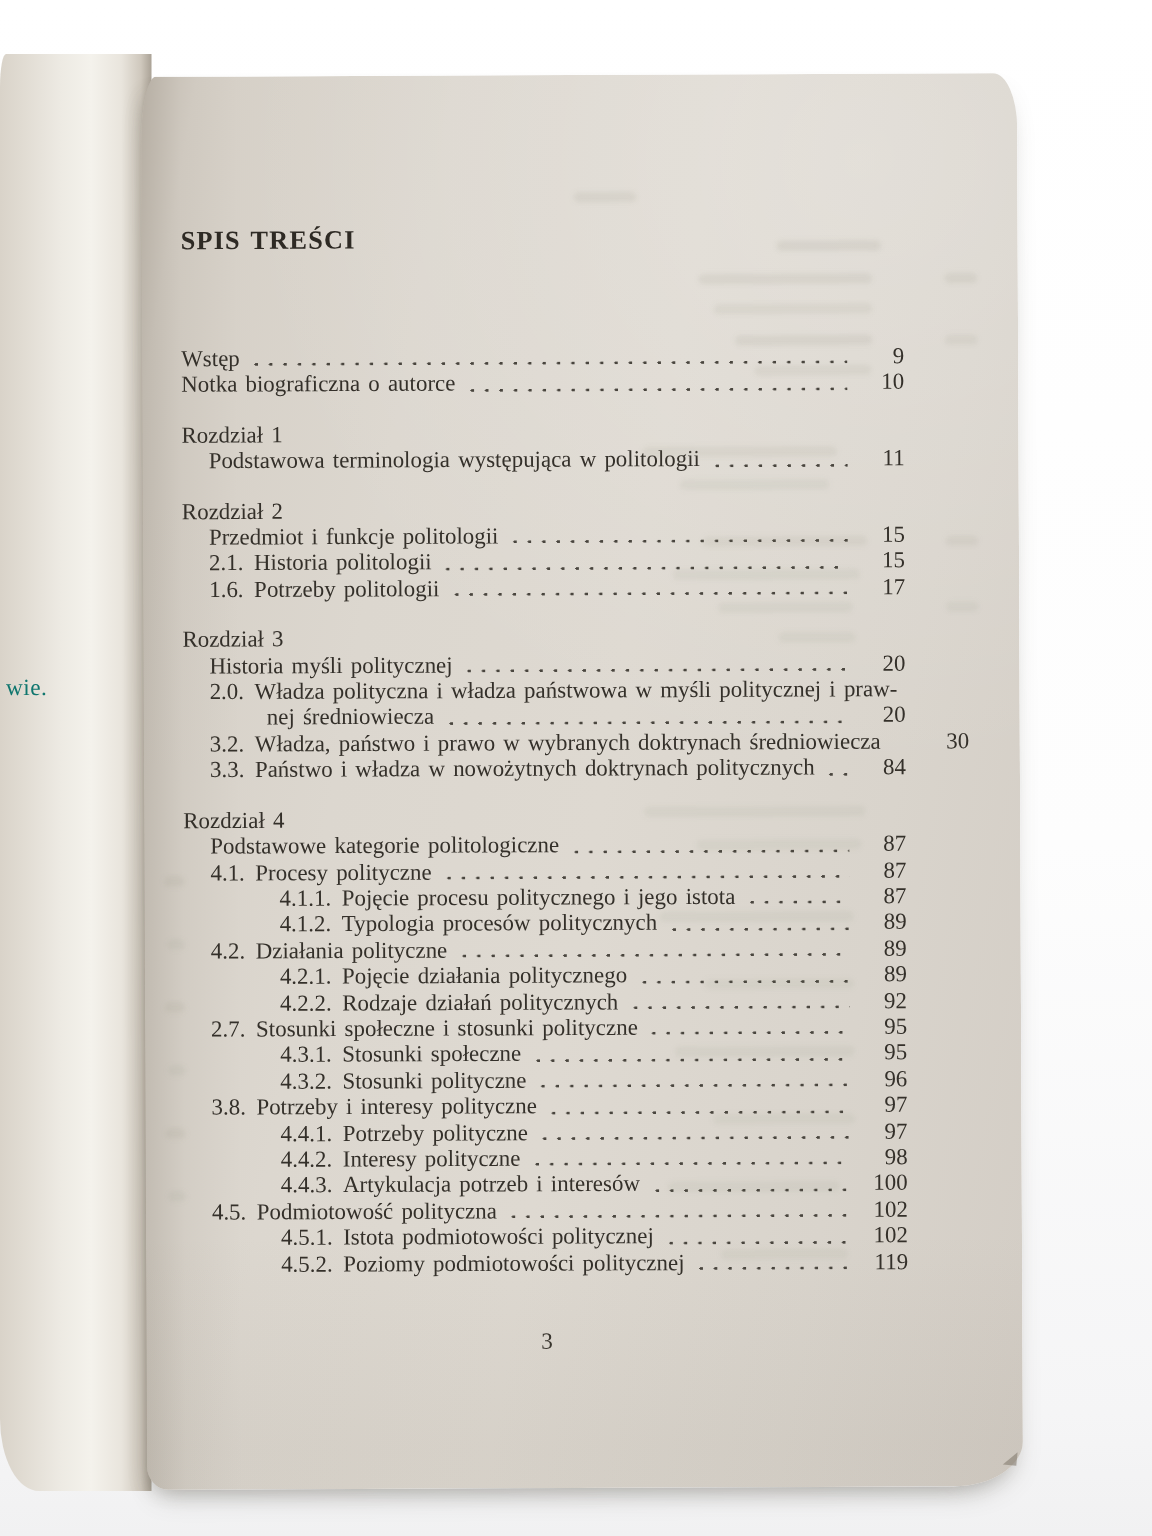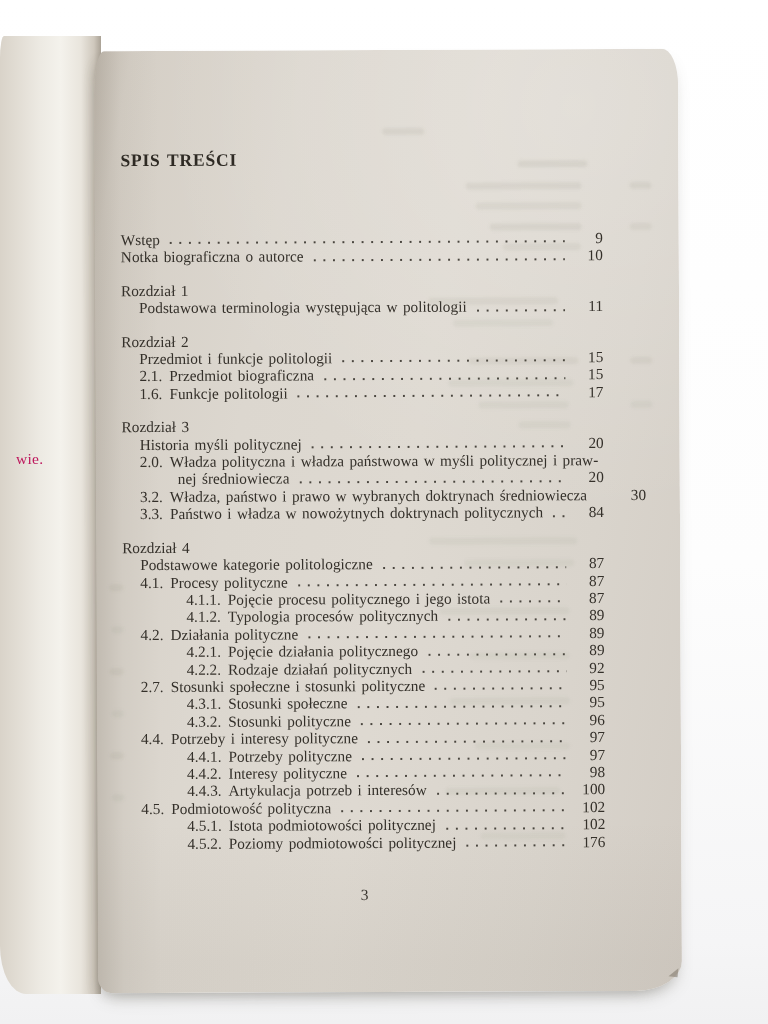--- a/index.html
+++ b/index.html
@@ -10,22 +10,22 @@
   }
 
   
   .facing-page{
     position:absolute;left:0;top:36px;width:101px;height:958px;
     background:linear-gradient(90deg,#d9d3c9 0%,#e1dcd3 16%,#edeae3 40%,#f4f2ec 60%,#e9e5dd 80%,#cfc8bd 93%,#b5ae a2 97%,#aaa296 100%);
     background:linear-gradient(90deg,#d9d3c9 0%,#e1dcd3 16%,#edeae3 40%,#f4f2ec 60%,#e9e5dd 80%,#cfc8bd 93%,#aaa296 100%);
     border-radius:4px 0 0 26px / 22px 0 0 48px;
   }
   .facing-fragment{
-    position:absolute;left:16px;top:450px;
-    font-size:15.5px;color:#be185d;letter-spacing:0.3px;
+    position:absolute;left:4px;top:450px;
+    font-size:15.5px;color:#0f766e;letter-spacing:0.3px;
   }
 
   
   .page{
     position:absolute;left:96px;top:50px;width:584px;height:942px;
     background:
       radial-gradient(130% 80% at 82% 6%, rgba(255,255,255,0.22), rgba(255,255,255,0) 55%),
       linear-gradient(180deg, rgba(0,0,0,0) 82%, rgba(110,100,85,0.07) 97%),
       linear-gradient(100deg,#c9c2b8 0%,#d5cfc6 5%,#dcd7cf 28%,#ded9d1 52%,#d9d4cc 78%,#d3cdc5 100%);
     border-radius:10px 16px 46px 14px / 44px 36px 30px 16px;
@@ -100,27 +100,27 @@
           <span class="pg">11</span>
         </div>
         <div class="chapter-heading">Rozdział 2</div>
         <div class="toc-row lvl1">
           <span class="lbl">Przedmiot i funkcje politologii</span>
           <span class="leader"></span>
           <span class="pg">15</span>
         </div>
         <div class="toc-row lvl1">
           <span class="num">2.1.</span>
-          <span class="lbl">Przedmiot biograficzna</span>
+          <span class="lbl">Historia politologii</span>
           <span class="leader"></span>
           <span class="pg">15</span>
         </div>
         <div class="toc-row lvl1">
           <span class="num">1.6.</span>
-          <span class="lbl">Funkcje politologii</span>
+          <span class="lbl">Potrzeby politologii</span>
           <span class="leader"></span>
           <span class="pg">17</span>
         </div>
         <div class="chapter-heading">Rozdział 3</div>
         <div class="toc-row lvl1">
           <span class="lbl">Historia myśli politycznej</span>
           <span class="leader"></span>
           <span class="pg">20</span>
         </div>
         <div class="toc-row lvl1">
@@ -198,21 +198,21 @@
           <span class="leader"></span>
           <span class="pg">95</span>
         </div>
         <div class="toc-row lvl2">
           <span class="num">4.3.2.</span>
           <span class="lbl">Stosunki polityczne</span>
           <span class="leader"></span>
           <span class="pg">96</span>
         </div>
         <div class="toc-row lvl1">
-          <span class="num">4.4.</span>
+          <span class="num">3.8.</span>
           <span class="lbl">Potrzeby i interesy polityczne</span>
           <span class="leader"></span>
           <span class="pg">97</span>
         </div>
         <div class="toc-row lvl2">
           <span class="num">4.4.1.</span>
           <span class="lbl">Potrzeby polityczne</span>
           <span class="leader"></span>
           <span class="pg">97</span>
         </div>
@@ -237,21 +237,21 @@
         <div class="toc-row lvl2">
           <span class="num">4.5.1.</span>
           <span class="lbl">Istota podmiotowości politycznej</span>
           <span class="leader"></span>
           <span class="pg">102</span>
         </div>
         <div class="toc-row lvl2">
           <span class="num">4.5.2.</span>
           <span class="lbl">Poziomy podmiotowości politycznej</span>
           <span class="leader"></span>
-          <span class="pg">176</span>
+          <span class="pg">119</span>
         </div>
       </div>
     <div class="folio">3</div>
   </div>
   <div class="corner-fold"></div>
 <div class="ghost" style="left: 288px; top: 78px; width: 42px; background: rgba(118, 122, 100, 0.1);"></div>
     <div class="ghost" style="left: 423px; top: 111px; width: 70px; background: rgba(118, 122, 100, 0.11);"></div>
     <div class="ghost" style="left: 371px; top: 133px; width: 116px; background: rgba(118, 122, 100, 0.1);"></div>
     <div class="ghost" style="left: 381px; top: 153px; width: 106px; background: rgba(118, 122, 100, 0.09);"></div>
     <div class="ghost" style="left: 395px; top: 174px; width: 92px; background: rgba(118, 122, 100, 0.1);"></div>

